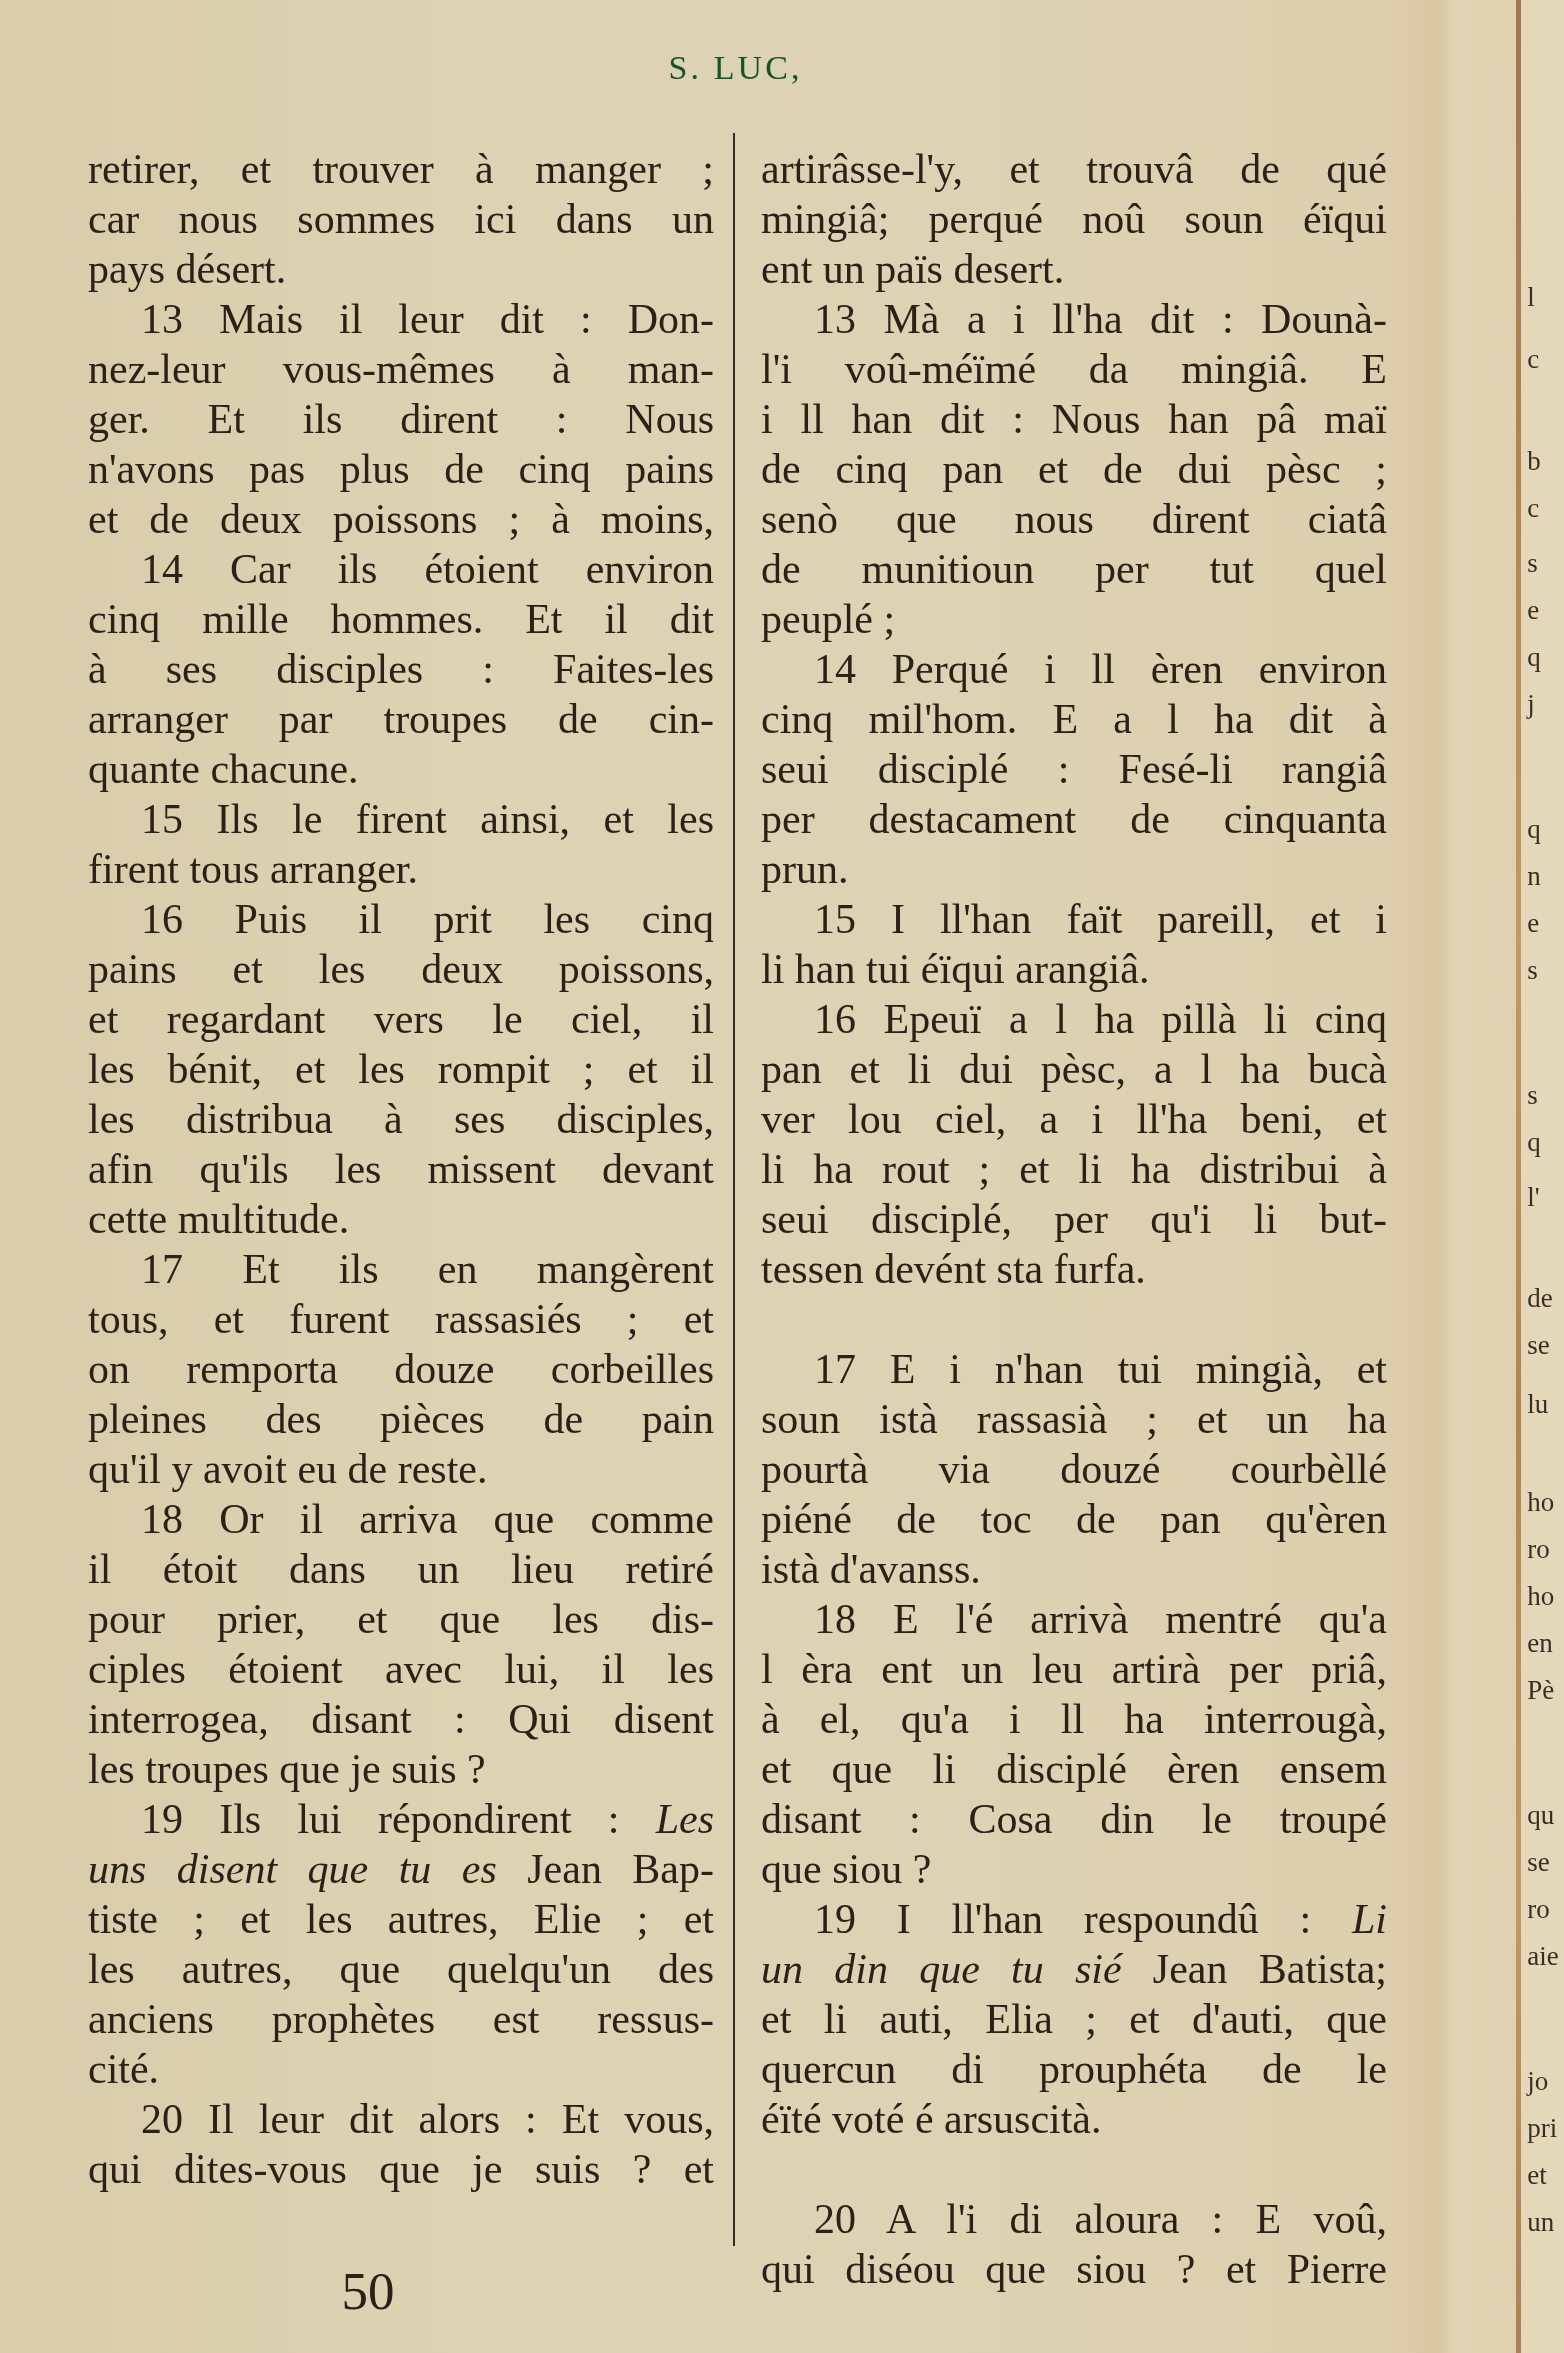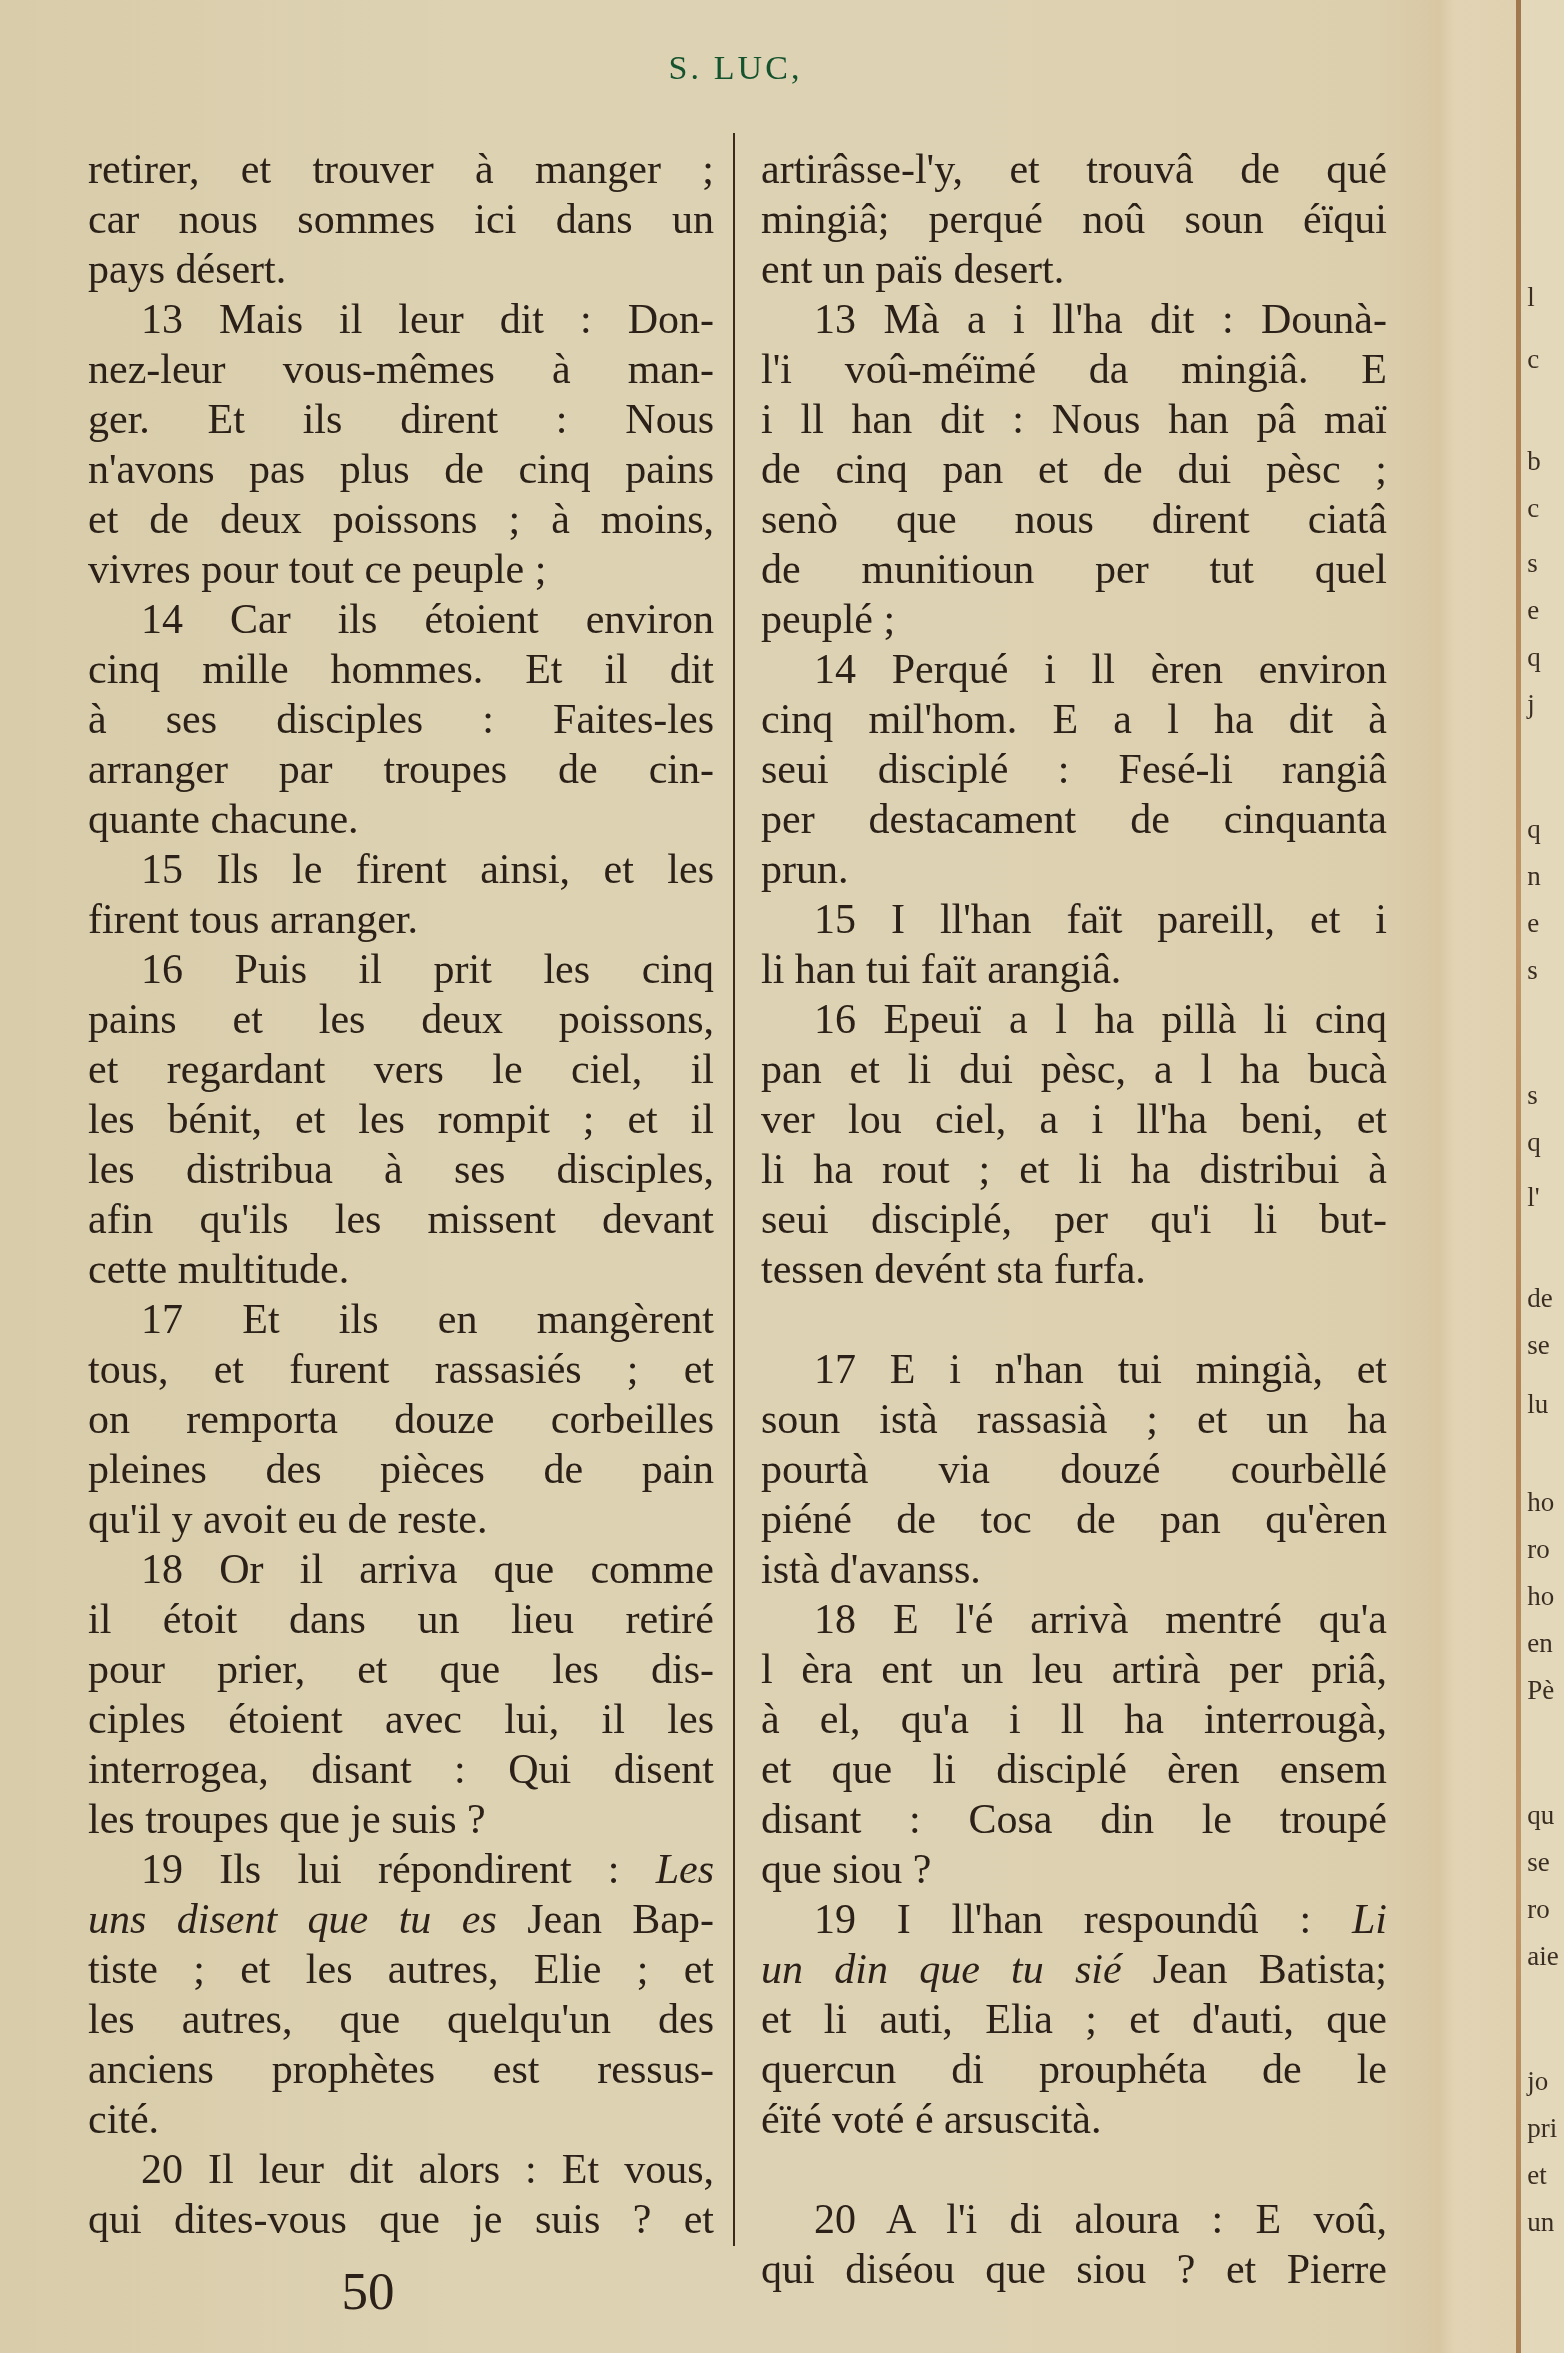--- a/index.html
+++ b/index.html
@@ -54,21 +54,20 @@
 
 <div class="column col-left" id="col-left">
     <div class="line"><span>retirer, et trouver à manger ;</span></div>
     <div class="line"><span>car nous sommes ici dans un</span></div>
     <div class="line last"><span>pays désert.</span></div>
     <div class="line indent"><span>13 Mais il leur dit : Don-</span></div>
     <div class="line"><span>nez-leur vous-mêmes à man-</span></div>
     <div class="line"><span>ger. Et ils dirent : Nous</span></div>
     <div class="line"><span>n'avons pas plus de cinq pains</span></div>
     <div class="line"><span>et de deux poissons ; à moins,</span></div>
-    <div class="line last"><span>vivres pour tout ce peuple ;</span></div>
     <div class="line indent"><span>14 Car ils étoient environ</span></div>
     <div class="line"><span>cinq mille hommes. Et il dit</span></div>
     <div class="line"><span>à ses disciples : Faites-les</span></div>
     <div class="line"><span>arranger par troupes de cin-</span></div>
     <div class="line last"><span>quante chacune.</span></div>
     <div class="line indent"><span>15 Ils le firent ainsi, et les</span></div>
     <div class="line last"><span>firent tous arranger.</span></div>
     <div class="line indent"><span>16 Puis il prit les cinq</span></div>
     <div class="line"><span>pains et les deux poissons,</span></div>
     <div class="line"><span>et regardant vers le ciel, il</span></div>
@@ -107,21 +106,21 @@
     <div class="line"><span>de cinq pan et de dui pèsc ;</span></div>
     <div class="line"><span>senò que nous dirent ciatâ</span></div>
     <div class="line"><span>de munitioun per tut quel</span></div>
     <div class="line last"><span>peuplé ;</span></div>
     <div class="line indent"><span>14 Perqué i ll èren environ</span></div>
     <div class="line"><span>cinq mil'hom. E a l ha dit à</span></div>
     <div class="line"><span>seui disciplé : Fesé-li rangiâ</span></div>
     <div class="line"><span>per destacament de cinquanta</span></div>
     <div class="line last"><span>prun.</span></div>
     <div class="line indent"><span>15 I ll'han faït pareill, et i</span></div>
-    <div class="line last"><span>li han tui faït arangiâ.</span></div>
+    <div class="line last"><span>li han tui éïqui arangiâ.</span></div>
     <div class="line indent"><span>16 Epeuï a l ha pillà li cinq</span></div>
     <div class="line"><span>pan et li dui pèsc, a l ha bucà</span></div>
     <div class="line"><span>ver lou ciel, a i ll'ha beni, et</span></div>
     <div class="line"><span>li ha rout ; et li ha distribui à</span></div>
     <div class="line"><span>seui disciplé, per qu'i li but-</span></div>
     <div class="line last"><span>tessen devént sta furfa.</span></div>
     <div class="line gap"></div>
     <div class="line indent"><span>17 E i n'han tui mingià, et</span></div>
     <div class="line"><span>soun istà rassasià ; et un ha</span></div>
     <div class="line"><span>pourtà via douzé courbèllé</span></div>

